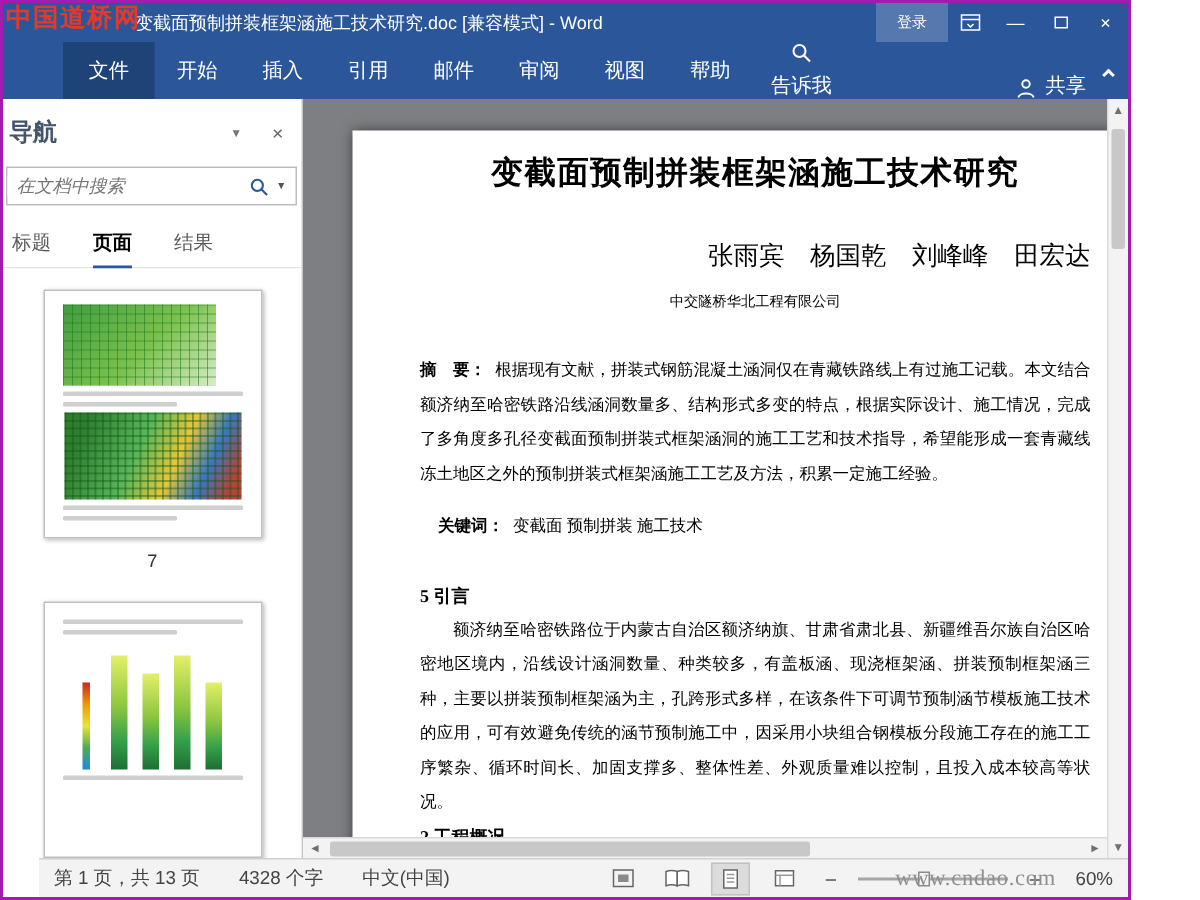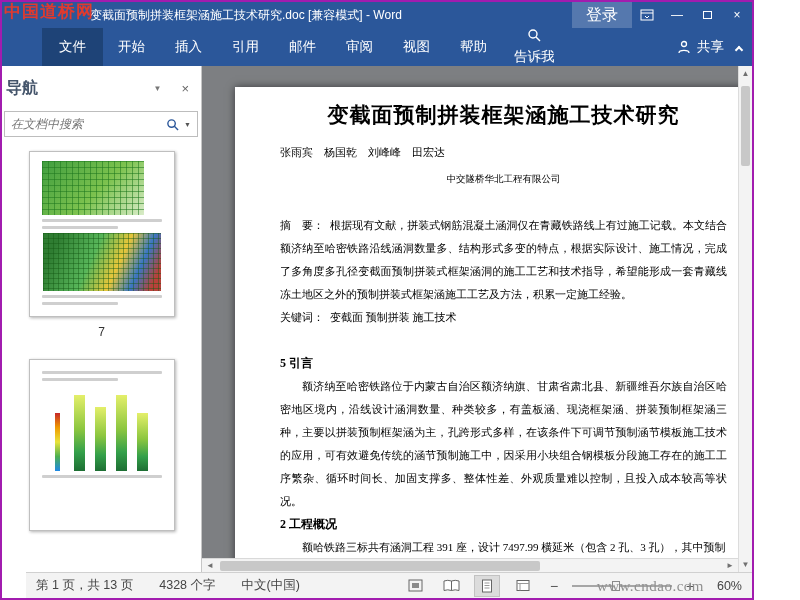--- a/index.html
+++ b/index.html
@@ -4,30 +4,30 @@
 <style>
   * { box-sizing: border-box; }
   body { margin:0; background:#fff; font-family:"Liberation Sans", sans-serif; }
   .app { position:relative; width:754px; height:600px; border:2px solid #a21caf; background:#fff; overflow:hidden; }
 
   
   .titlebar { position:relative; height:26px; background:#2b579a; color:#fff; }
   .wm-top { position:absolute; left:2px; top:-2px; font-family:"Liberation Serif",serif; font-weight:bold; font-size:17px; color:#e03a2e; letter-spacing:1px; z-index:20; }
   .win-title { position:absolute; left:88px; top:0; height:26px; line-height:26px; font-size:12px; white-space:nowrap; }
   .tb-right { position:absolute; right:0; top:0; height:26px; display:flex; align-items:stretch; }
-  .signin { display:flex; align-items:center; padding:0 14px; background:rgba(255,255,255,.20); font-size:16px; cursor:default;font-family:Liberation Mono, monospace; }
+  .signin { display:flex; align-items:center; padding:0 14px; background:rgba(255,255,255,.20); font-size:10px; cursor:default;font-family:Liberation Mono, monospace; }
   .tb-btn { width:30px; display:flex; align-items:center; justify-content:center; font-size:12px; }
   .maxbox { width:9px; height:8px; border:1px solid #fff; display:inline-block; }
 
   
   .ribbon { position:relative; height:38px; background:#2b579a; color:#fff; display:flex; align-items:stretch; }
   .rtab { padding:0 15px; font-size:13.5px; display:flex; align-items:center; white-space:nowrap; }
   .rtab.file { background:#1e4377; padding:0 17px;margin-left:40px; }
   .tellme { display:flex; align-items:center; gap:6px; padding:0 12px; font-size:13.5px;flex-direction:column; }
-  .share { position:absolute; right:28px; top:0; height:38px; display:flex; align-items:center; gap:6px; font-size:13.5px; }
+  .share { position:absolute; right:28px; top:0; height:38px; display:flex; align-items:flex-end; gap:6px; font-size:13.5px; }
   .collapse { position:absolute; right:6px; top:13px; width:14px; height:14px; display:flex; align-items:center; justify-content:center; }
   .chev { width:6px; height:6px; border-left:2px solid #fff; border-top:2px solid #fff; transform:rotate(45deg); margin-top:3px; }
 
   
   .main { position:absolute; top:64px; left:0; right:0; bottom:26px; display:flex; }
 
   
   .navpane { width:200px; min-width:200px; background:#fff; border-right:1px solid #c6c6c6; display:flex; flex-direction:column; overflow:hidden; }
   .nav-head { display:flex; align-items:center; padding:12px 8px 2px 4px; }
   .nav-title { font-size:16px; color:#44546a; font-weight:600; }
@@ -65,25 +65,25 @@
   .legend { width:5px; height:58px; background:linear-gradient(#c62828,#ef9a00,#e8e33a,#4caf50,#1e88e5); margin-right:4px; }
   .bar { width:11px; background:linear-gradient(#e4ef6a,#8cc63f 45%,#34a04a 75%,#1d6e33); }
   .b1{height:76px}.b2{height:64px}.b3{height:76px}.b4{height:58px}
 
   
   .docarea { flex:1; position:relative; background:#7d7f82; overflow:hidden; }
   .page { position:absolute; left:33px; top:21px; width:537px; height:640px; background:#fff;
           box-shadow:0 0 8px rgba(0,0,0,.55); padding:14px 45px 0 45px;
           font-family:"Liberation Serif", serif; color:#000; }
   .doc-title { font-size:21px; font-weight:bold; text-align:center; margin:0; line-height:28px; letter-spacing:1px; }
-  .authors { text-align:left; font-size:11px; margin-top:16px; }
+  .authors { text-align:right; font-size:17px; margin-top:30px; }
   .affil { text-align:center; font-size:9.5px; margin-top:13px; }
   .abs { margin:28px 0 0; font-size:11px; line-height:23px; text-align:justify; }
-  .abs b, .kw b { font-weight:normal; margin-right:6px; }
-  .kw { margin:0; font-size:11px; line-height:23px; }
+  .abs b, .kw b { font-weight:bold; margin-right:6px; }
+  .kw { margin:12px; font-size:11px; line-height:23px; }
   .h2 { margin-top:23px; font-size:12px; font-weight:bold; line-height:23px; }
   .h2.second { margin-top:0; }
   .bodyp { margin:0; font-size:11px; line-height:23px; text-align:justify; text-indent:2em; }
 
   
   .hscroll { position:absolute; left:0; right:0; bottom:0; height:14px; background:#f3f3f3; border-top:1px solid #d9d9d9; z-index:5; display:flex; align-items:center; }
   .hs-arrow { width:16px; text-align:center; font-size:8px; color:#707070; }
   .hs-thumb { height:10px; width:320px; margin-left:2px; background:#c8c8c8; border-radius:2px; }
   .vscroll { width:14px; min-width:14px; background:#f3f3f3; border-left:1px solid #dcdcdc; position:relative; }
   .vs-up { position:absolute; top:3px; left:0; width:13px; text-align:center; font-size:8px; color:#707070; }
@@ -167,20 +167,25 @@
       <div class="nav-search">
         <input type="text" placeholder="在文档中搜索" style="">
         <span class="searchicons">
           <svg width="13" height="13" viewBox="0 0 14 14">
               <circle cx="6" cy="6" r="4" fill="none" stroke="#2b579a" stroke-width="1.5"></circle>
               <line x1="9" y1="9" x2="13" y2="13" stroke="#2b579a" stroke-width="1.5"></line>
             </svg>
           <span class="scaret">▼</span>
         </span>
       </div>
+      <div class="nav-tabs">
+        <span class="nav-tab">标题</span>
+        <span class="nav-tab active">页面</span>
+        <span class="nav-tab">结果</span>
+      </div>
       <div class="thumbs">
         <div class="thumb p7">
           <div class="fig f71"></div>
           <div class="tline"></div>
           <div class="tline short"></div>
           <div class="fig f72"></div>
           <div class="tline"></div>
           <div class="tline short"></div>
         </div>
         <div class="tlabel">7</div>

